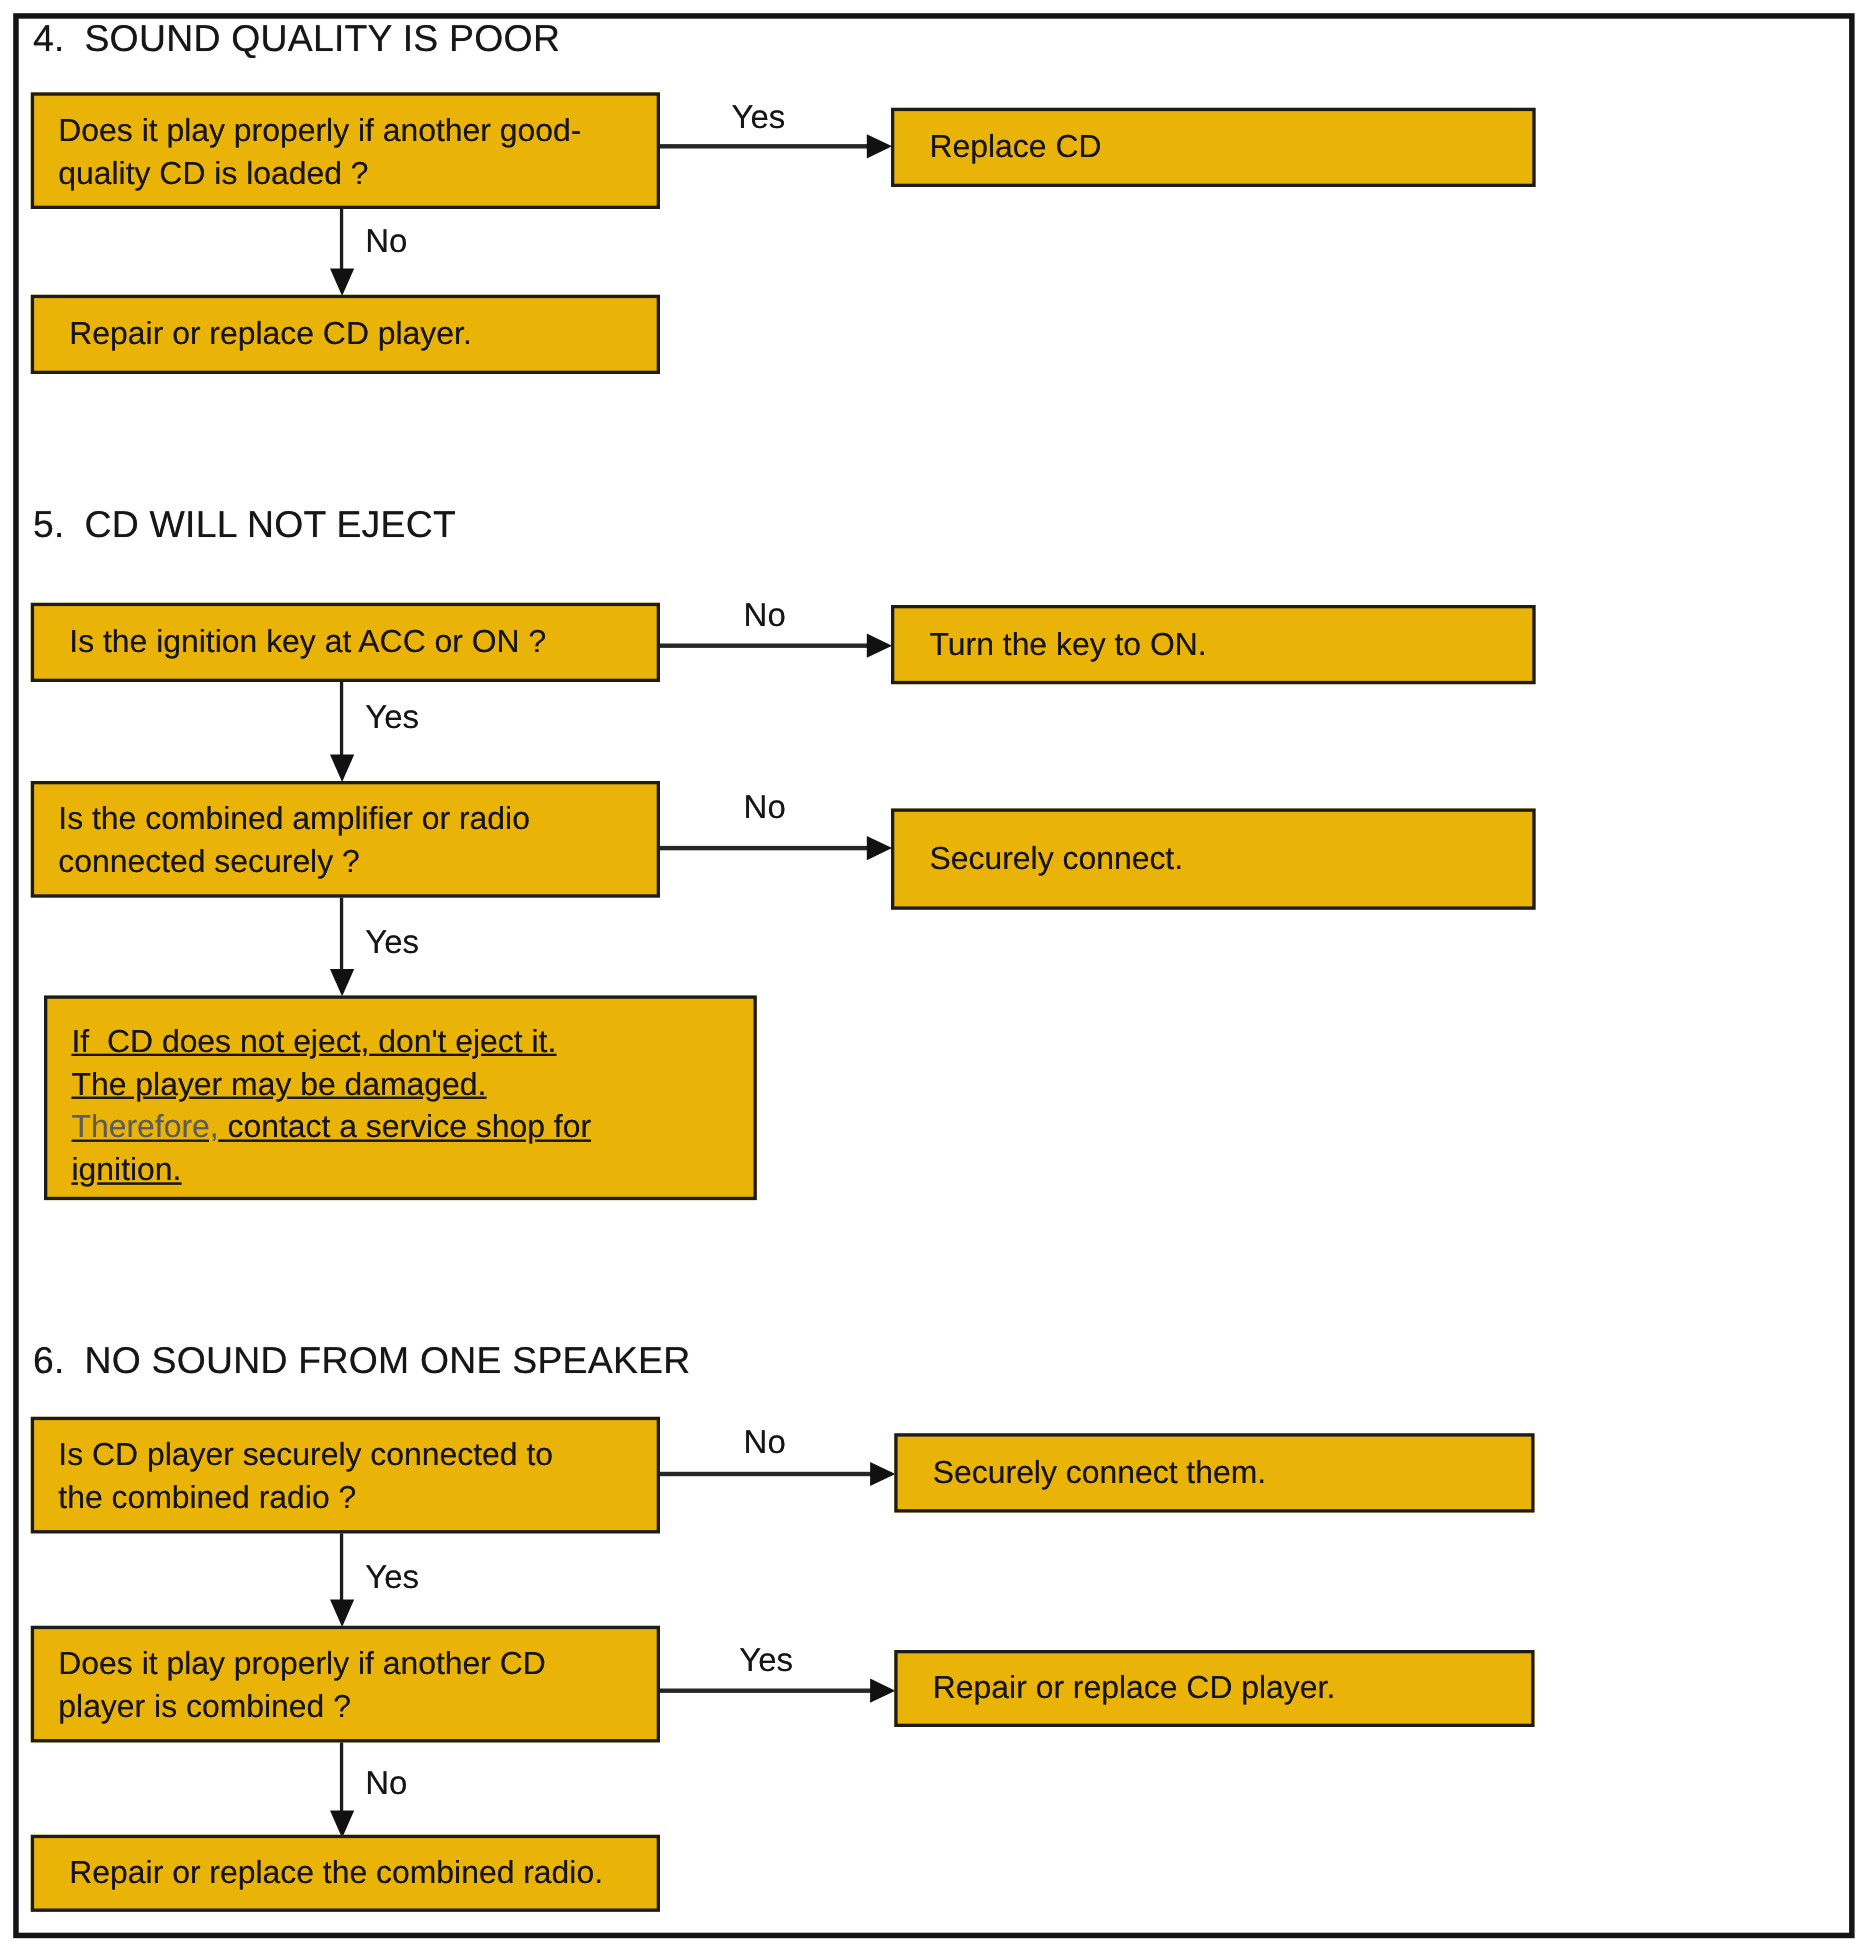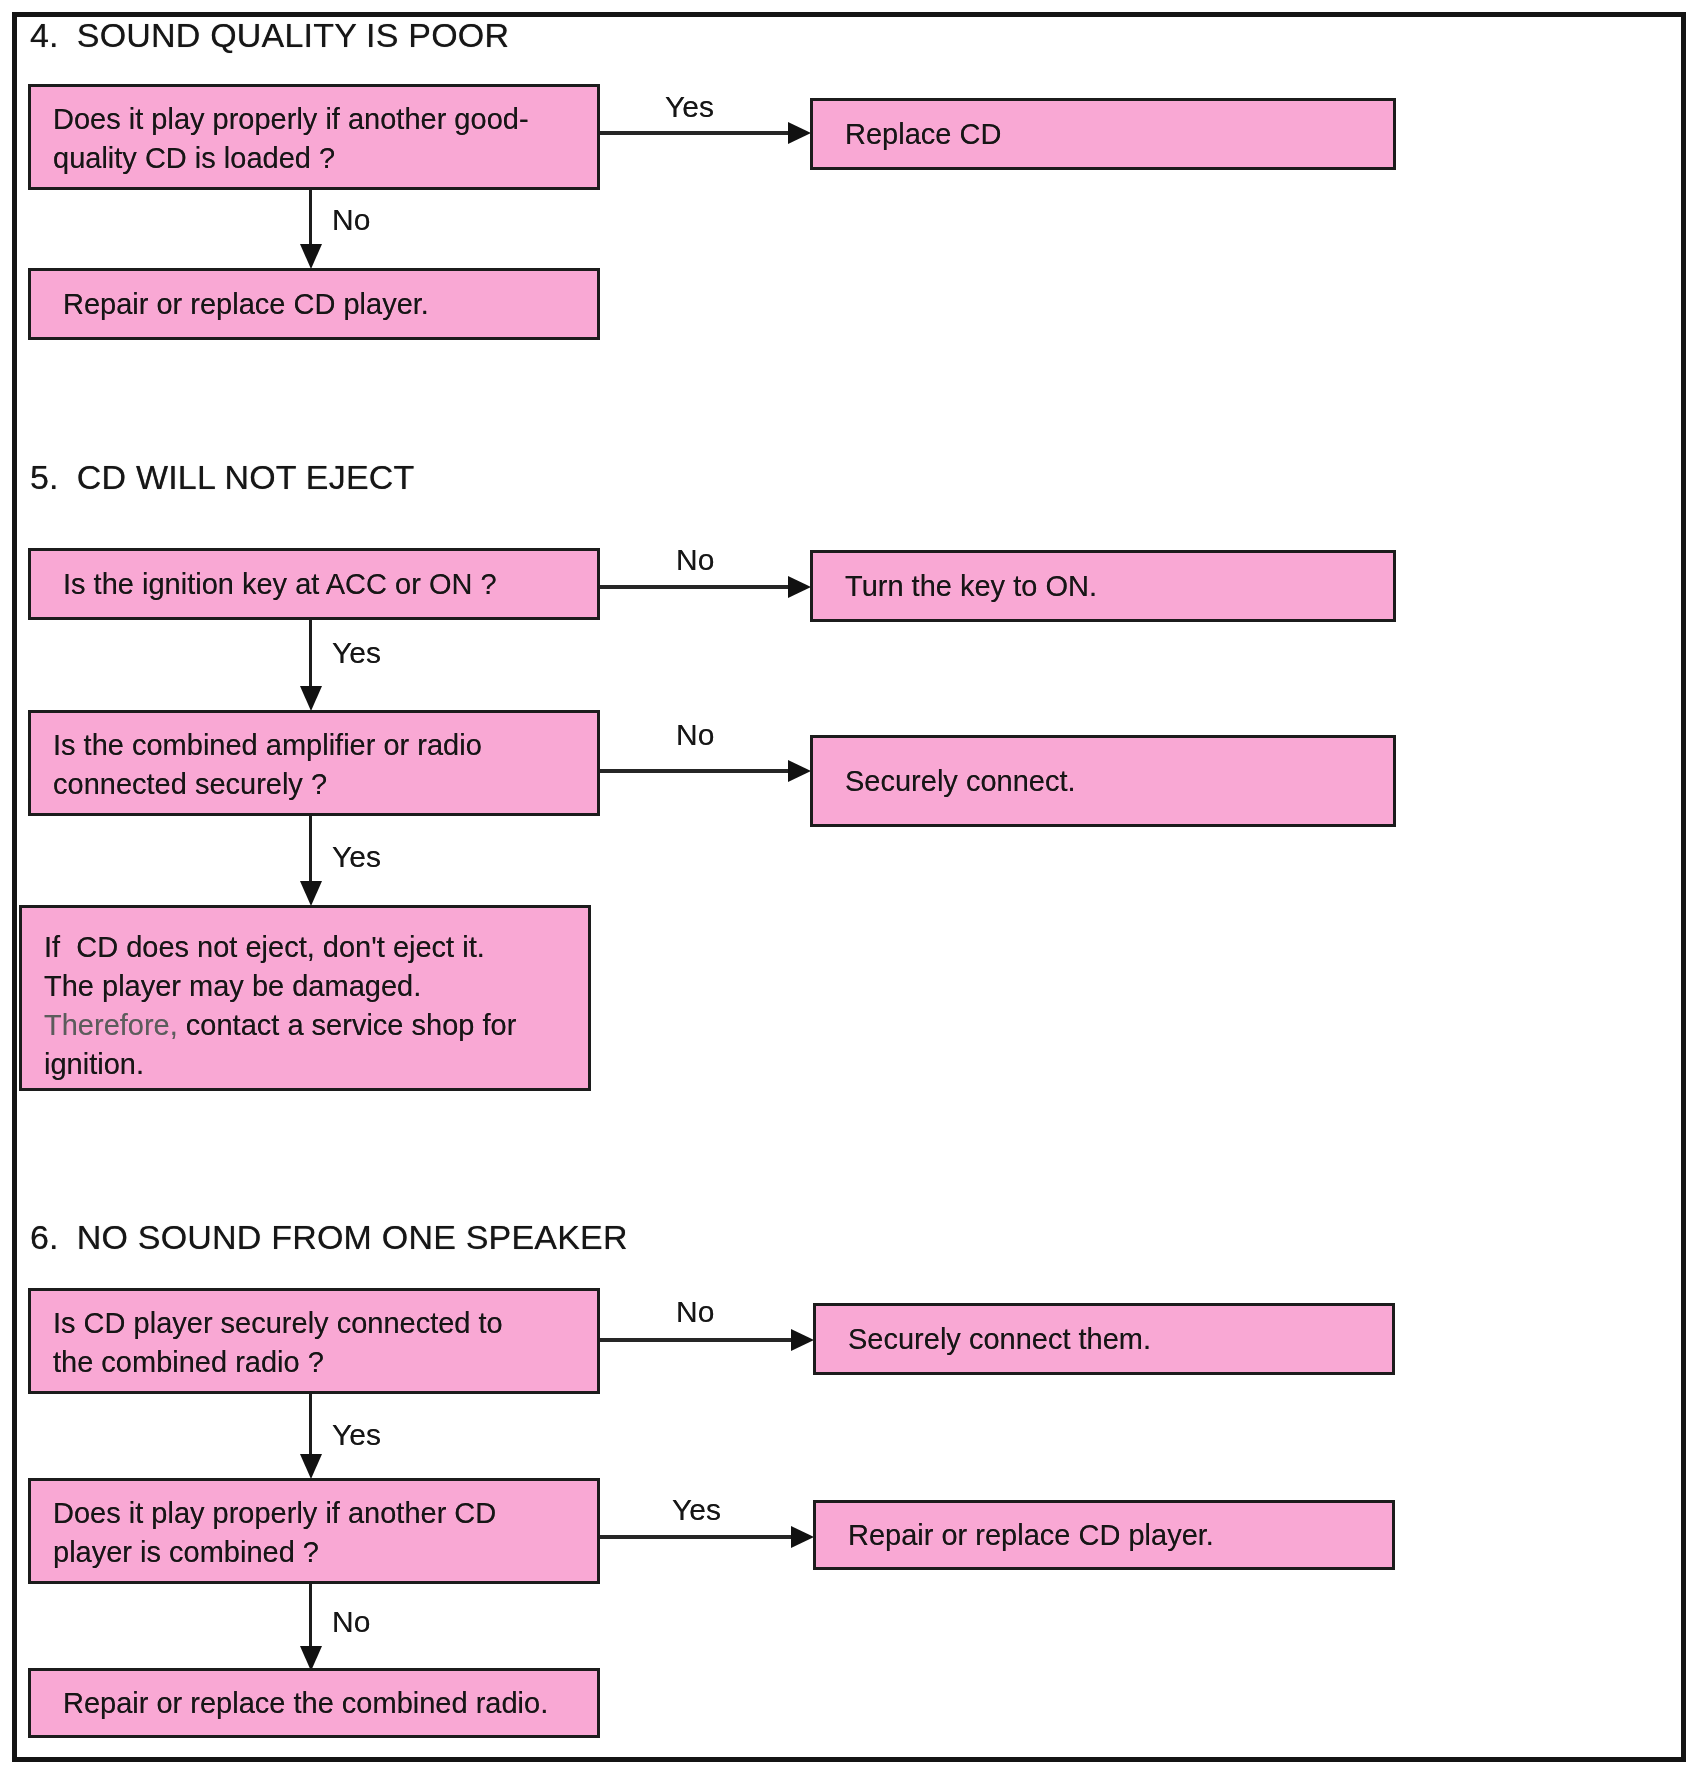--- a/index.html
+++ b/index.html
@@ -13,21 +13,21 @@
     position:absolute;left:12px;top:12px;width:1674px;height:1750px;
     border:5px solid #141414;box-sizing:border-box;background:#ffffff;
   }
   .sec-title{
     position:absolute;display:flex;gap:18px;
     font-size:34px;font-weight:400;letter-spacing:0.2px;
     text-shadow:0 0 0.7px rgba(0,0,0,0.68);
     white-space:nowrap;
   }
   .box{
-    position:absolute;background:#f9a8d4;border:3px solid #1c1c1c;
+    position:absolute;background:#eab308;border:3px solid #1c1c1c;
     box-sizing:border-box;font-size:29px;
     text-shadow:0 0 0.6px rgba(0,0,0,0.6);
   }
   .box.single{display:flex;align-items:center;padding:0 32px;}
   .box.multi{padding:13px 22px 0 22px;}
   .box .ln{line-height:39px;white-space:pre-wrap;}
   .gray{color:#5c5c5c;text-shadow:0 0 0.5px rgba(90,90,90,0.5);}
   .blabel{
     position:absolute;font-size:30px;
     text-shadow:0 0 0.6px rgba(0,0,0,0.6);white-space:nowrap;
@@ -106,21 +106,21 @@
   <div class="ah-right" style="left:788px;top:760px;"></div>
 
   <div class="box single" style="left:810px;top:735px;width:586px;height:92px;">
     <span>Securely connect.</span>
   </div>
 
   <div class="vline" style="left:309px;top:816px;height:67px;"></div>
   <div class="ah-down" style="left:300px;top:881px;"></div>
   <div class="blabel" style="left:332px;top:840px;">Yes</div>
 
-  <div class="box multi" style="left:19px;top:905px;width:572px;height:186px;padding-top:20px;">
+  <div class="box multi" style="left:40px;top:905px;width:648px;height:186px;padding-top:20px;text-decoration:underline;">
     <div class="ln">If  CD does not eject, don't eject it.</div>
     <div class="ln">The player may be damaged.</div>
     <div class="ln"><span class="gray">Therefore,</span><span> contact a service shop for</span></div>
     <div class="ln">ignition.</div>
   </div>
 
   <div class="sec-title" style="left:30px;top:1218px;">
     <span>6.</span>
     <span>NO SOUND FROM ONE SPEAKER</span>
   </div>

